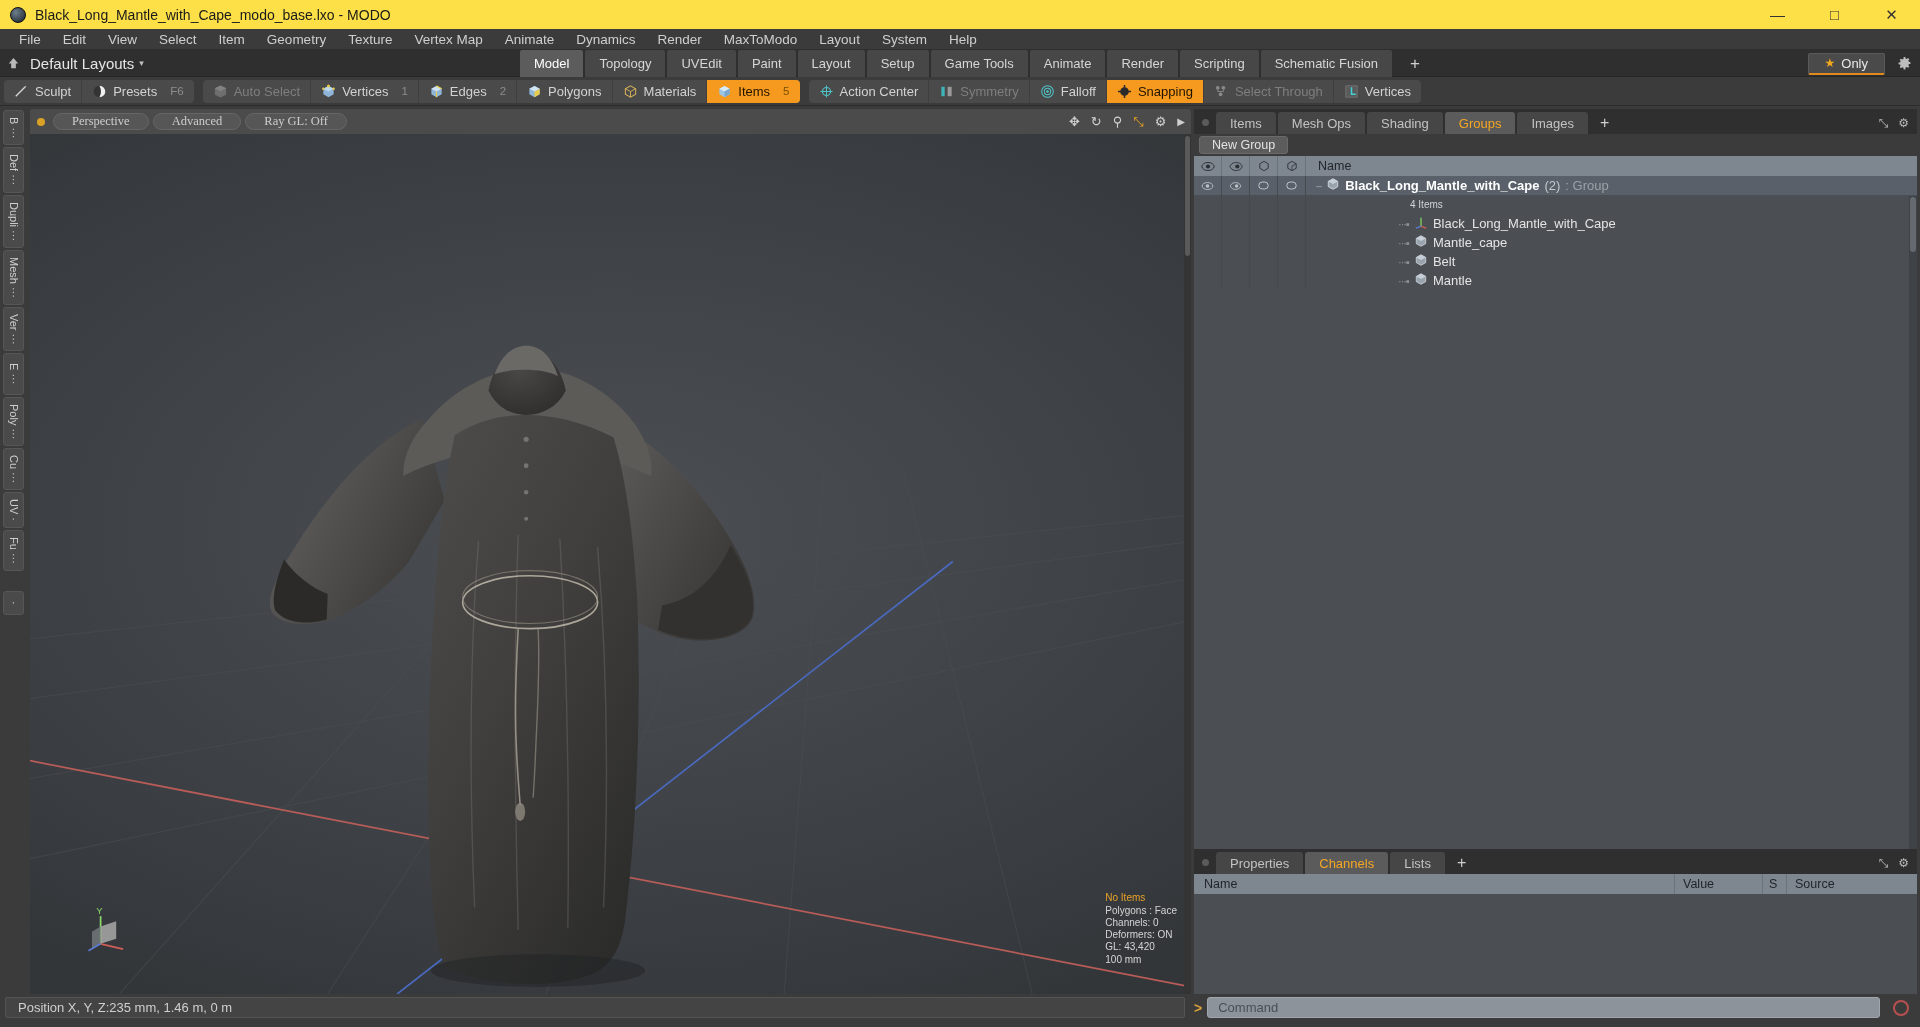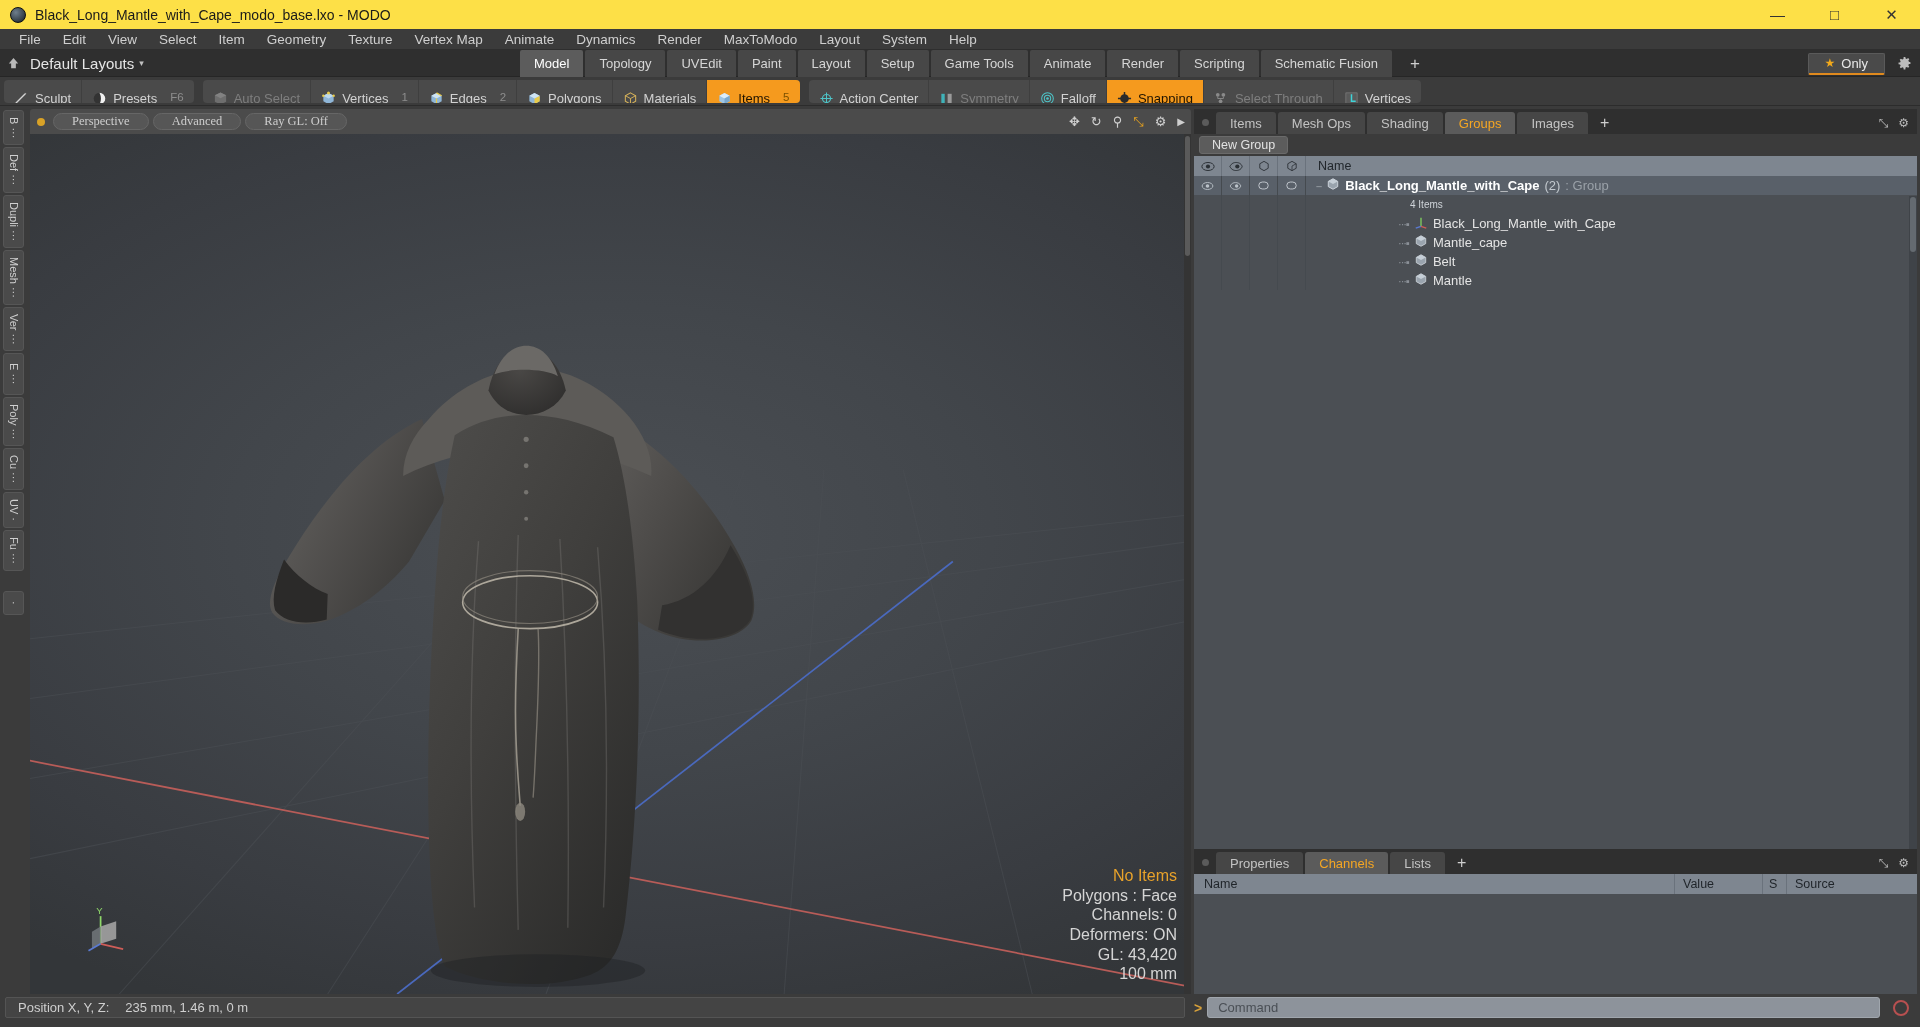--- a/index.html
+++ b/index.html
@@ -70,21 +70,21 @@
   #layoutbar .gear{ margin-left:12px; color:#b4b4b4; font-size:14px; }
 
   
   #toolbar{
     height:29px; background:#3b3b3b; display:flex; align-items:center;
     gap:0; padding:0 4px; border-bottom:1px solid #2c2c2c;
   }
   .tgroup{ display:flex; align-items:center; background:#4a4a4a; border-radius:4px; height:23px; overflow:hidden; }
   .tgroup + .tgroup{ margin-left:9px; }
   .tbtn{
-    display:flex;align-items:flex-start;gap:6px; height:23px; padding:14px 10px;
+    display:flex;align-items:center;gap:6px; height:23px; padding:14px 10px;
     color:#d2d2d2; font-size:13px; white-space:nowrap; border-right:1px solid #3f3f3f;
   }
   .tbtn:last-child{border-right:none;}
   .tbtn.dim{ color:#7e7e7e; }
   .tbtn.active{ background:#f59a1e; color:#201400; }
   .tbtn .key{ color:#8d8d8d; font-size:11.5px; margin-left:7px; }
   .tbtn.active .key{ color:#7a5000; }
   .ico{ width:15px;height:15px; flex:0 0 auto; display:block; }
 
   
@@ -111,22 +111,22 @@
     color:#cdcdcd; font-size:12.5px; margin-right:4px; white-space:nowrap;font-family:Liberation Serif, serif;
   }
   #vp-header .vpicons{ position:absolute; right:6px; display:flex; align-items:center; gap:11px; color:#cfcfcf; }
 
   #viewport{
     flex:1 1 auto; position:relative; overflow:hidden;
     background:
       radial-gradient(ellipse 78% 62% at 50% 46%, #4b4f54 0%, #42464b 42%, #393c41 78%, #333639 100%);
   }
   #vp-info{
-    position:absolute; right:14px; bottom:10px; text-align:right;
-    font-size:16px; color:#d5d5d5; line-height:1.23;
+    position:absolute; right:14px; bottom:28px; 
+    font-size:10px; color:#d5d5d5; line-height:1.23;
   }
   #vp-info .first{ color:#e8a22a; }
   #axis-gizmo{ position:absolute; left:55px; bottom:38px; width:52px; height:52px; }
   #vp-scroll-r{ position:absolute; right:0; top:0; width:7px; height:100%; background:#343434; }
   #vp-scroll-r i{ position:absolute; top:2px; left:1px; width:5px; height:120px; background:#5a5a5a; border-radius:3px; display:block; }
 
   
   #rightpanel{ width:726px; background:#3b3b3b; display:flex; flex-direction:column; padding:3px 3px 0 0; }
   .tabrow{ height:25px; display:flex; align-items:flex-end; position:relative; background:#2f2f2f; }
   .tabrow .ldot{ width:7px;height:7px;border-radius:50%;background:#5b5b5b; margin:0 7px 8px 8px; }
@@ -168,21 +168,21 @@
   .ch-head .c1{ flex:1 1 auto; padding-left:10px; border-right:1px solid #6a727c; height:100%; display:flex; align-items:center;}
   .ch-head .c2{ width:88px; padding-left:8px; border-right:1px solid #6a727c; height:100%; display:flex; align-items:center;}
   .ch-head .c3{ width:24px; padding-left:6px; border-right:1px solid #6a727c; height:100%; display:flex; align-items:center;}
   .ch-head .c4{ width:130px; padding-left:8px; height:100%; display:flex; align-items:center;}
   .ch-body{ flex:1 1 auto; background:#4b4f54; }
 
   
   #statusbar{ height:27px; background:#3b3b3b; display:flex; align-items:center; padding:0 5px; gap:4px; }
   #pos-field{
     width:1180px; height:21px; background:#444; border:1px solid #545454; border-radius:2px;
-    display:flex; align-items:center; padding:0 12px; color:#cfcfcf; font-size:13px; gap:16px;
+    display:flex; align-items:center; padding:0 12px; color:#cfcfcf; font-size:13px; gap:0;
   }
   #cmd-wrap{ flex:1 1 auto; display:flex; align-items:center; gap:5px; padding-left:5px; }
   #cmd-wrap .gt{ color:#d8a13a; font-size:14px; font-weight:bold; }
   #cmd-field{
     flex:1 1 auto; height:21px; background:#8d939b; border:1px solid #a0a6ad; border-radius:3px;
     display:flex; align-items:center; padding:0 10px; color:#4a4f55; font-size:13px;
   }
   #statusbar .redicon{ width:16px;height:16px;border:2px solid #b85050; border-radius:50%; margin-right:6px; }
 </style>
 </head>

